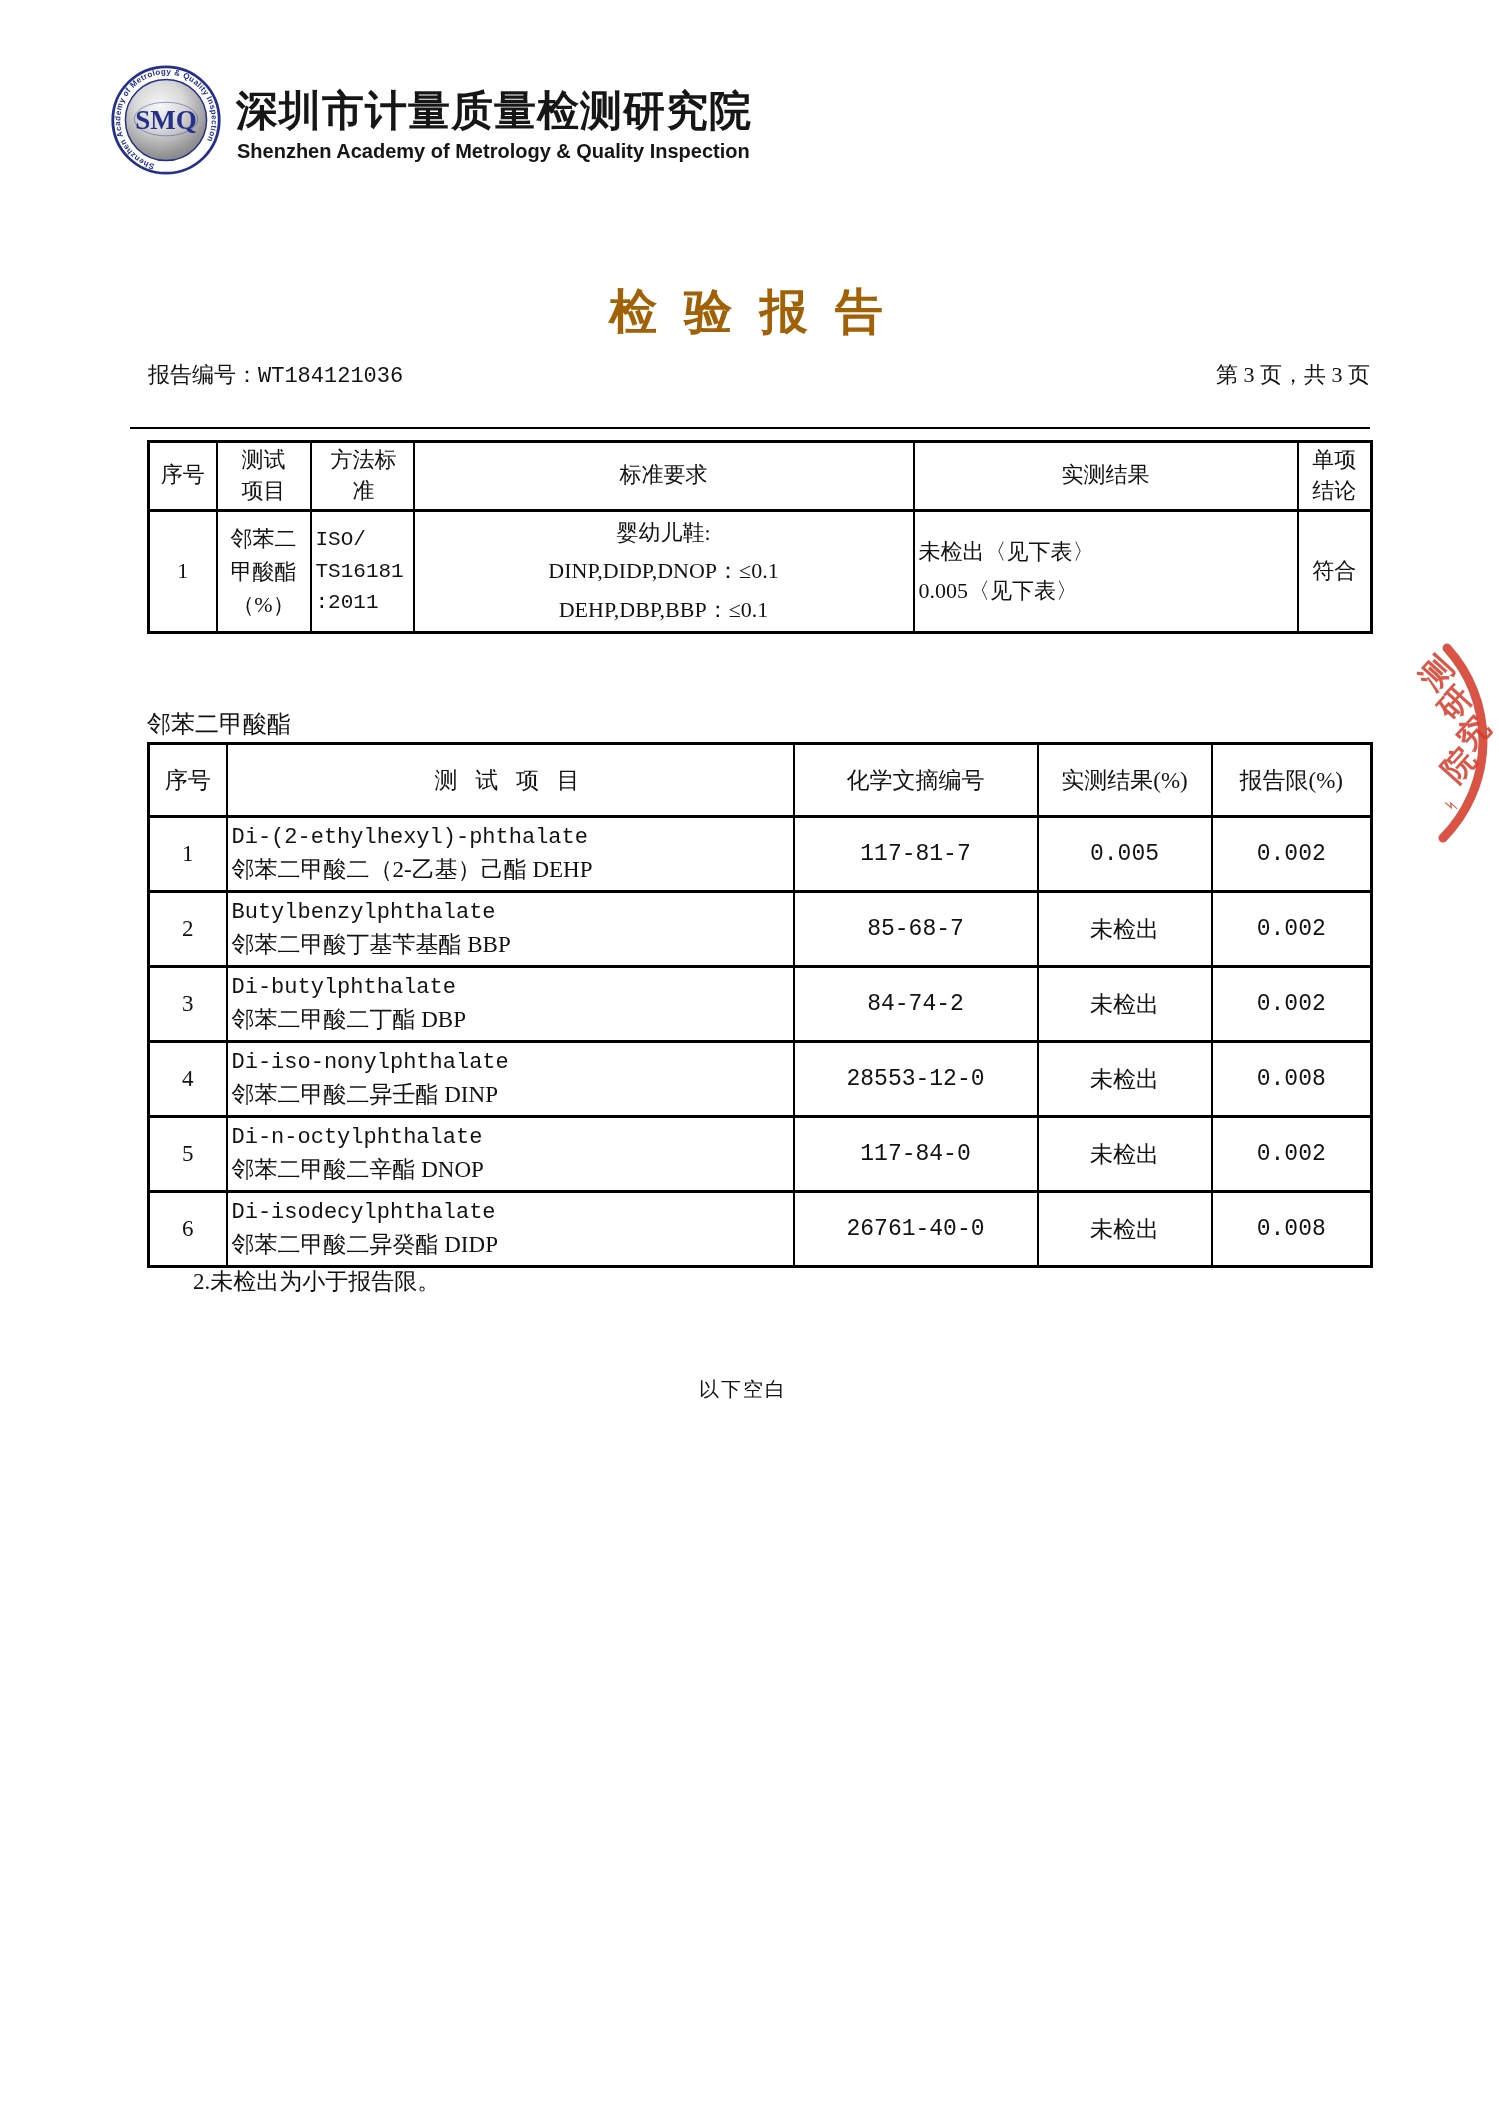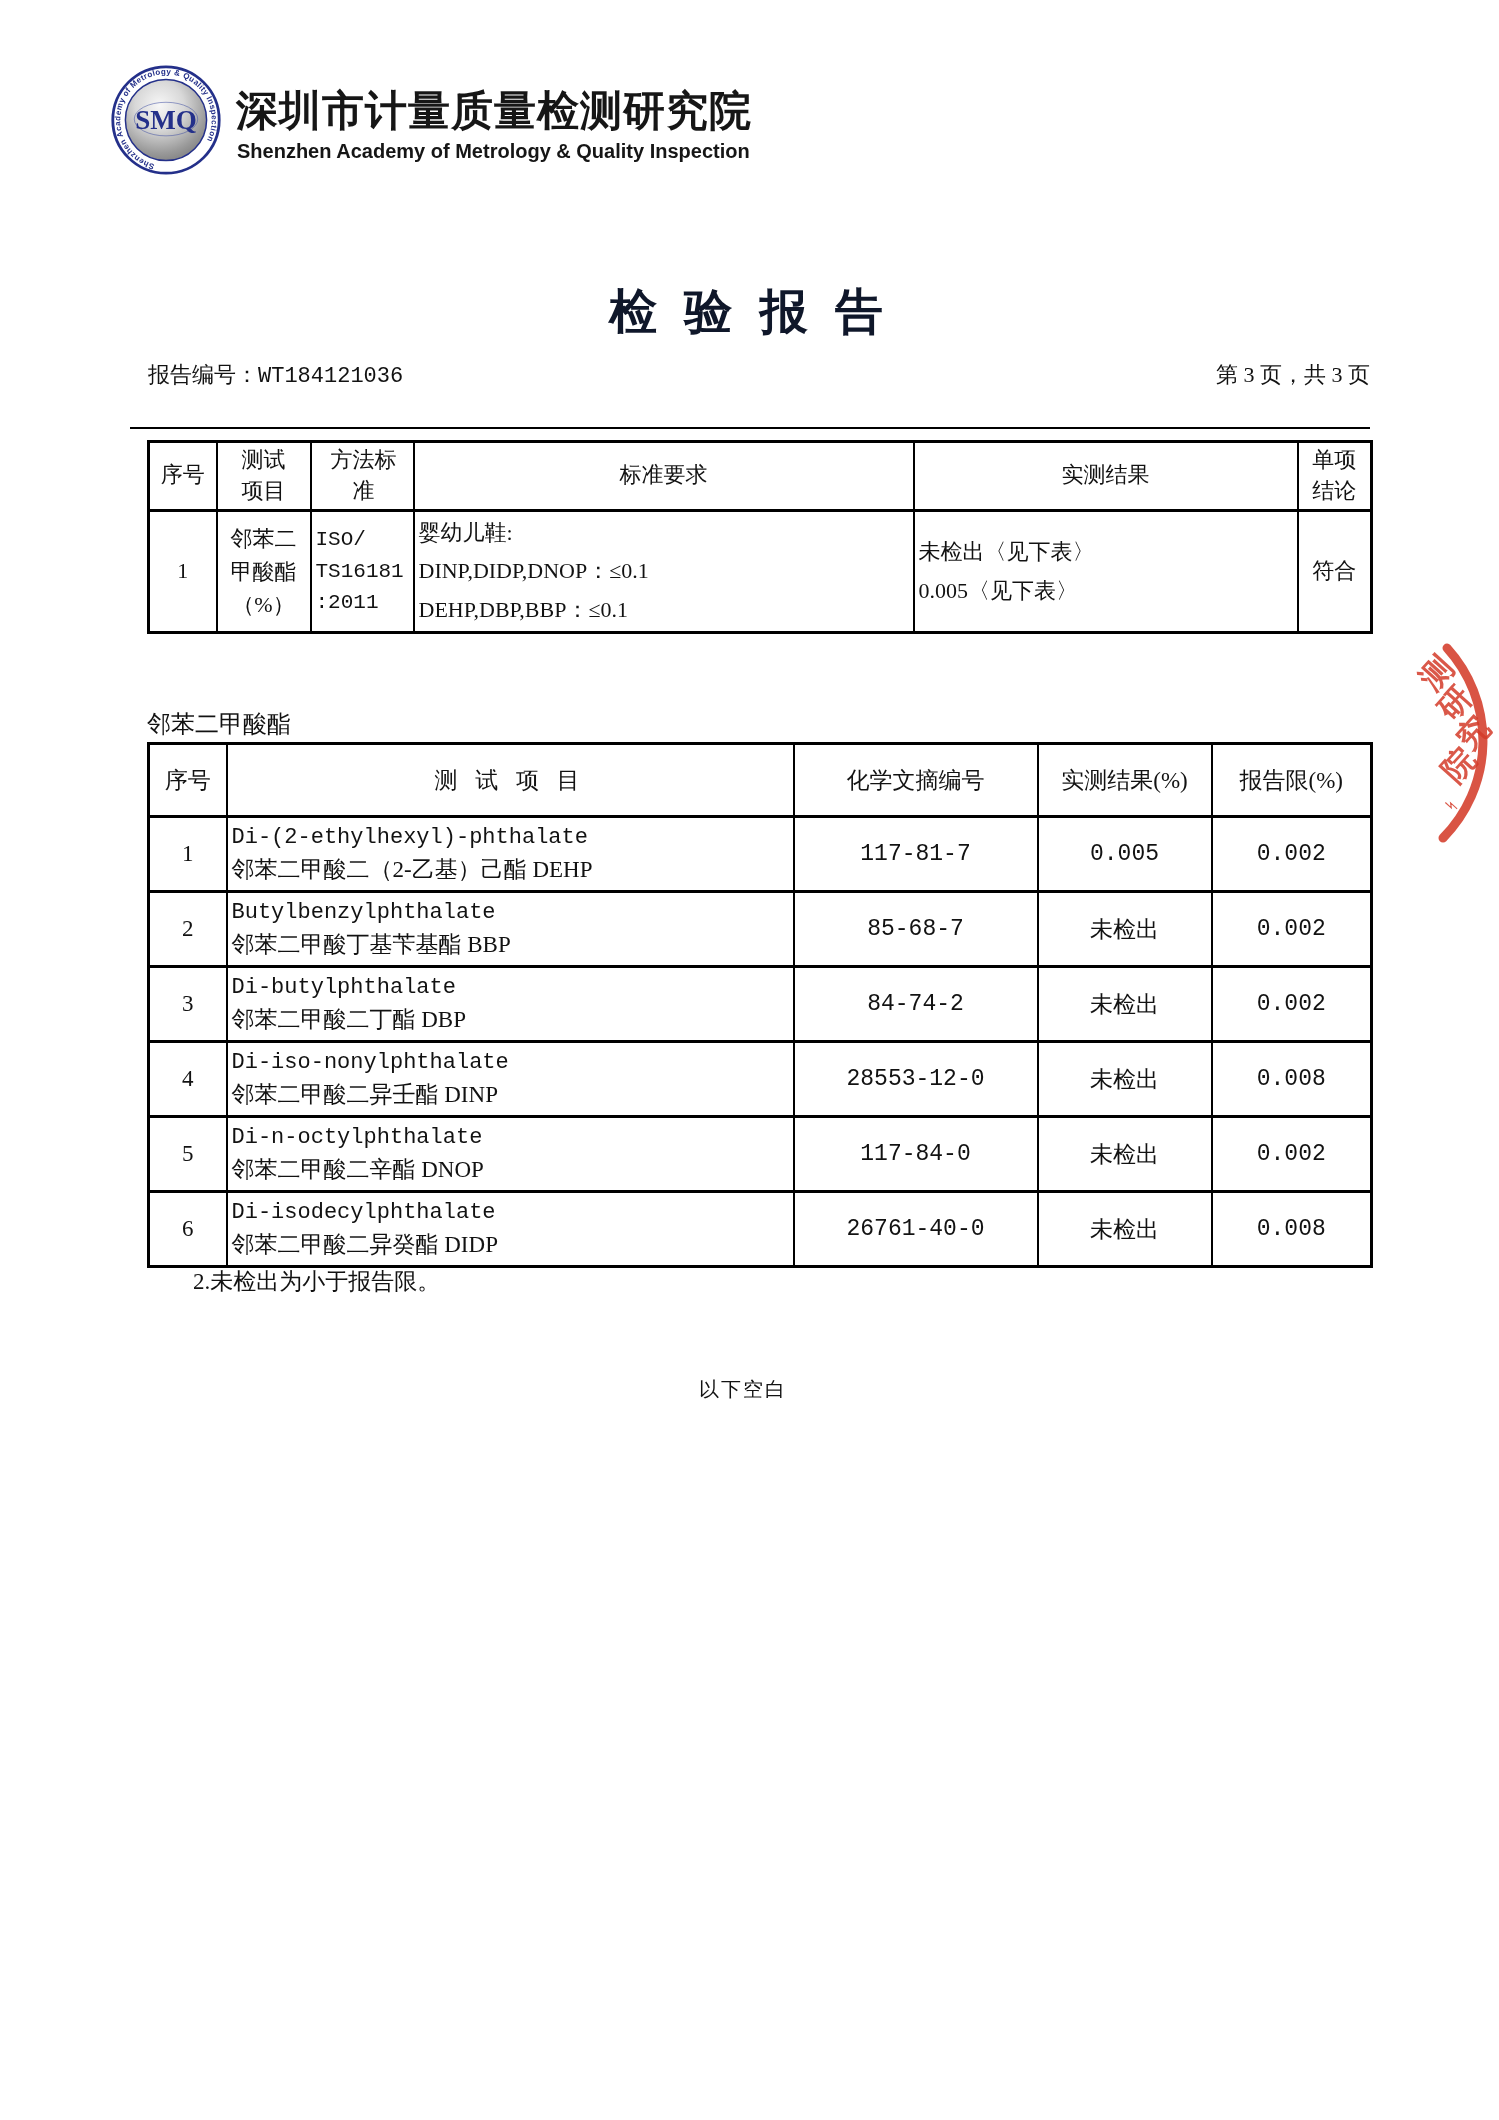--- a/index.html
+++ b/index.html
@@ -19,42 +19,42 @@
   .org-en {
     position:absolute; left:237px; top:141px;
     font-family:"Liberation Sans","DejaVu Sans",sans-serif;
     font-weight:bold; font-size:20px; line-height:1; color:#161616;
   }
 
   
   .doc-title {
     position:absolute; left:0; top:280px; width:100%;
     text-align:center; font-family:"Liberation Sans","DejaVu Sans",sans-serif;
-    font-weight:bold; font-size:48px; letter-spacing:7px; color:#0f172a;
+    font-weight:bold; font-size:48px; letter-spacing:7px; color:#a16207;
   }
   .meta-row {
     position:absolute; left:148px; top:360px; width:1222px;
     display:flex; justify-content:space-between; font-size:22px;
   }
   .rule { position:absolute; left:130px; top:427px; width:1240px; border-top:2px solid #000; }
 
   
   table { border-collapse:collapse; table-layout:fixed; }
   .summary-table {
     position:absolute; left:147px; top:440px; width:1223px;
     border:3px solid #000; font-size:22px;
   }
   .summary-table td { border:2px solid #000; vertical-align:middle; padding:2px 4px; }
   .summary-table thead td { border-bottom:3px solid #000; text-align:center; line-height:1.4; }
   .pre { white-space:pre-line; }
   .mono { font-family:"Liberation Mono","DejaVu Sans Mono",monospace; }
   .t-center { text-align:center; }
   .t-left { text-align:left; }
   .cell-method { text-align:left; padding-left:5px; line-height:1.5;margin-left:17px; }
-  .cell-req { text-align:left; padding:4px 10px; line-height:1.75; }
+  .cell-req { text-align:center; padding:4px 10px; line-height:1.75; }
   .cell-res { text-align:left; padding:4px 10px 8px 10px; line-height:1.8; vertical-align:bottom;border-radius:23px; }
 
   .detail-title { position:absolute; left:147px; top:708px; font-size:24px; }
   .detail-table {
     position:absolute; left:147px; top:742px; width:1223px;
     border:3px solid #000; font-size:23px;
   }
   .detail-table td { border:2px solid #000; border-bottom:3px solid #000; vertical-align:middle; padding:2px 4px; }
   .detail-table thead td { height:66px; text-align:center; }
   .detail-table tbody tr { height:75px; }

